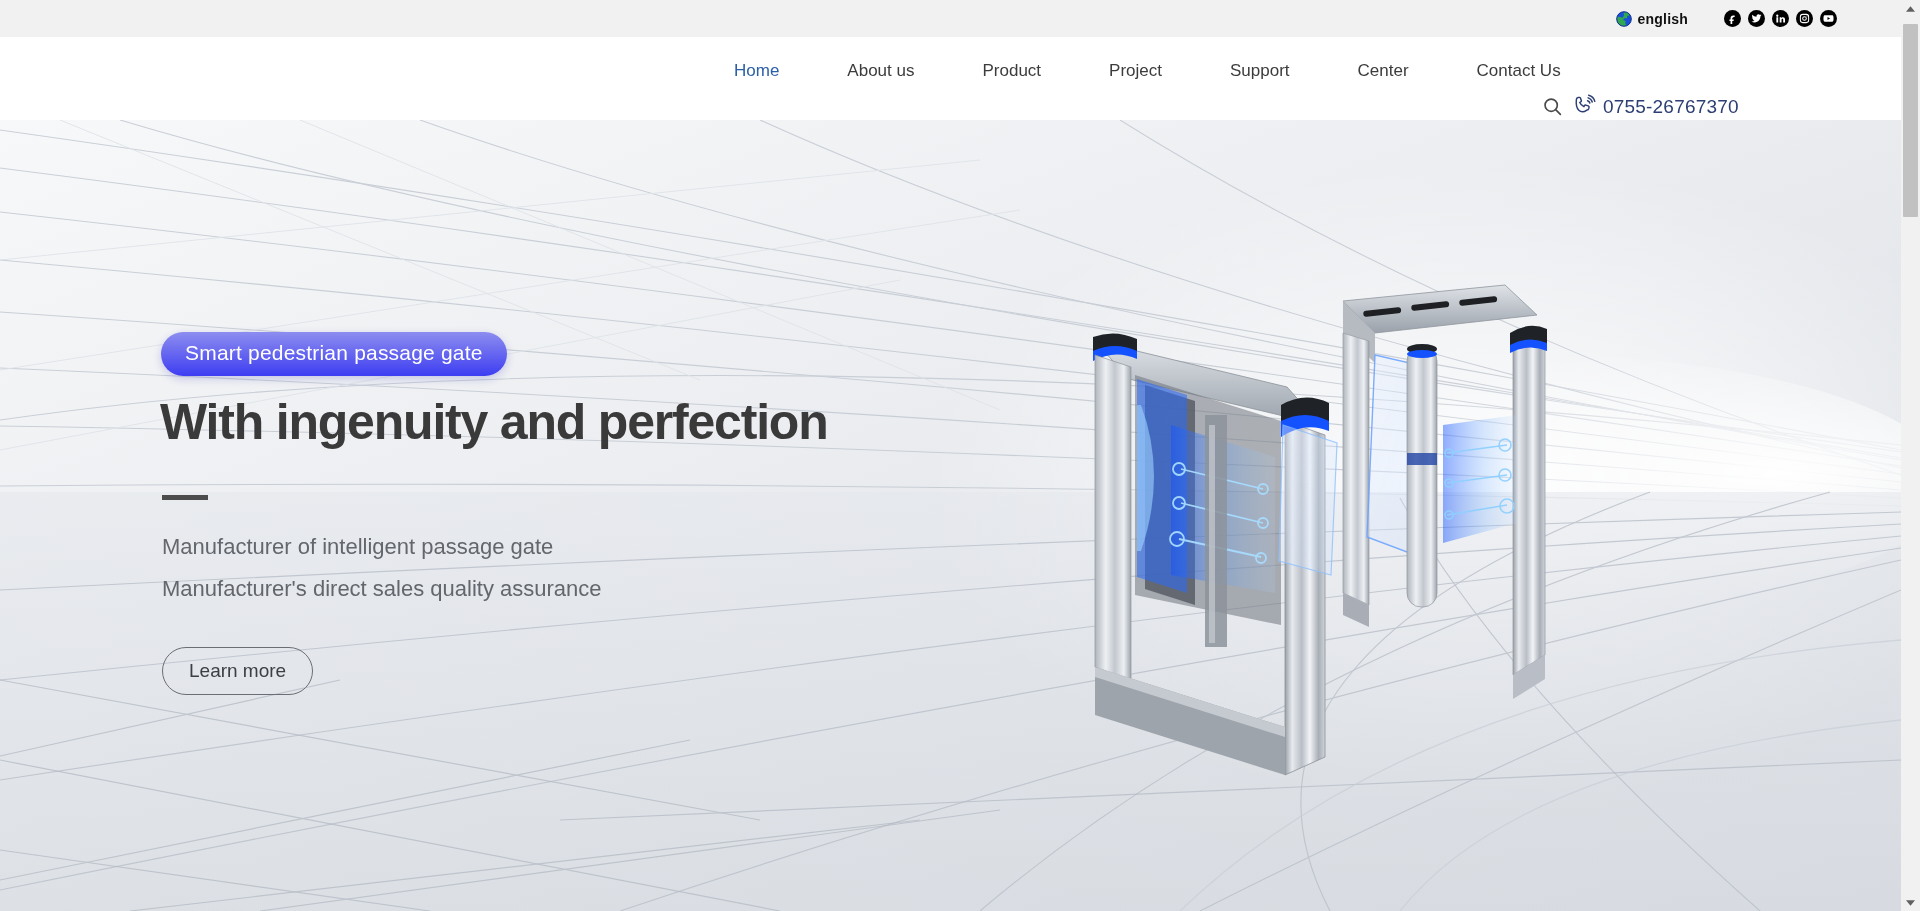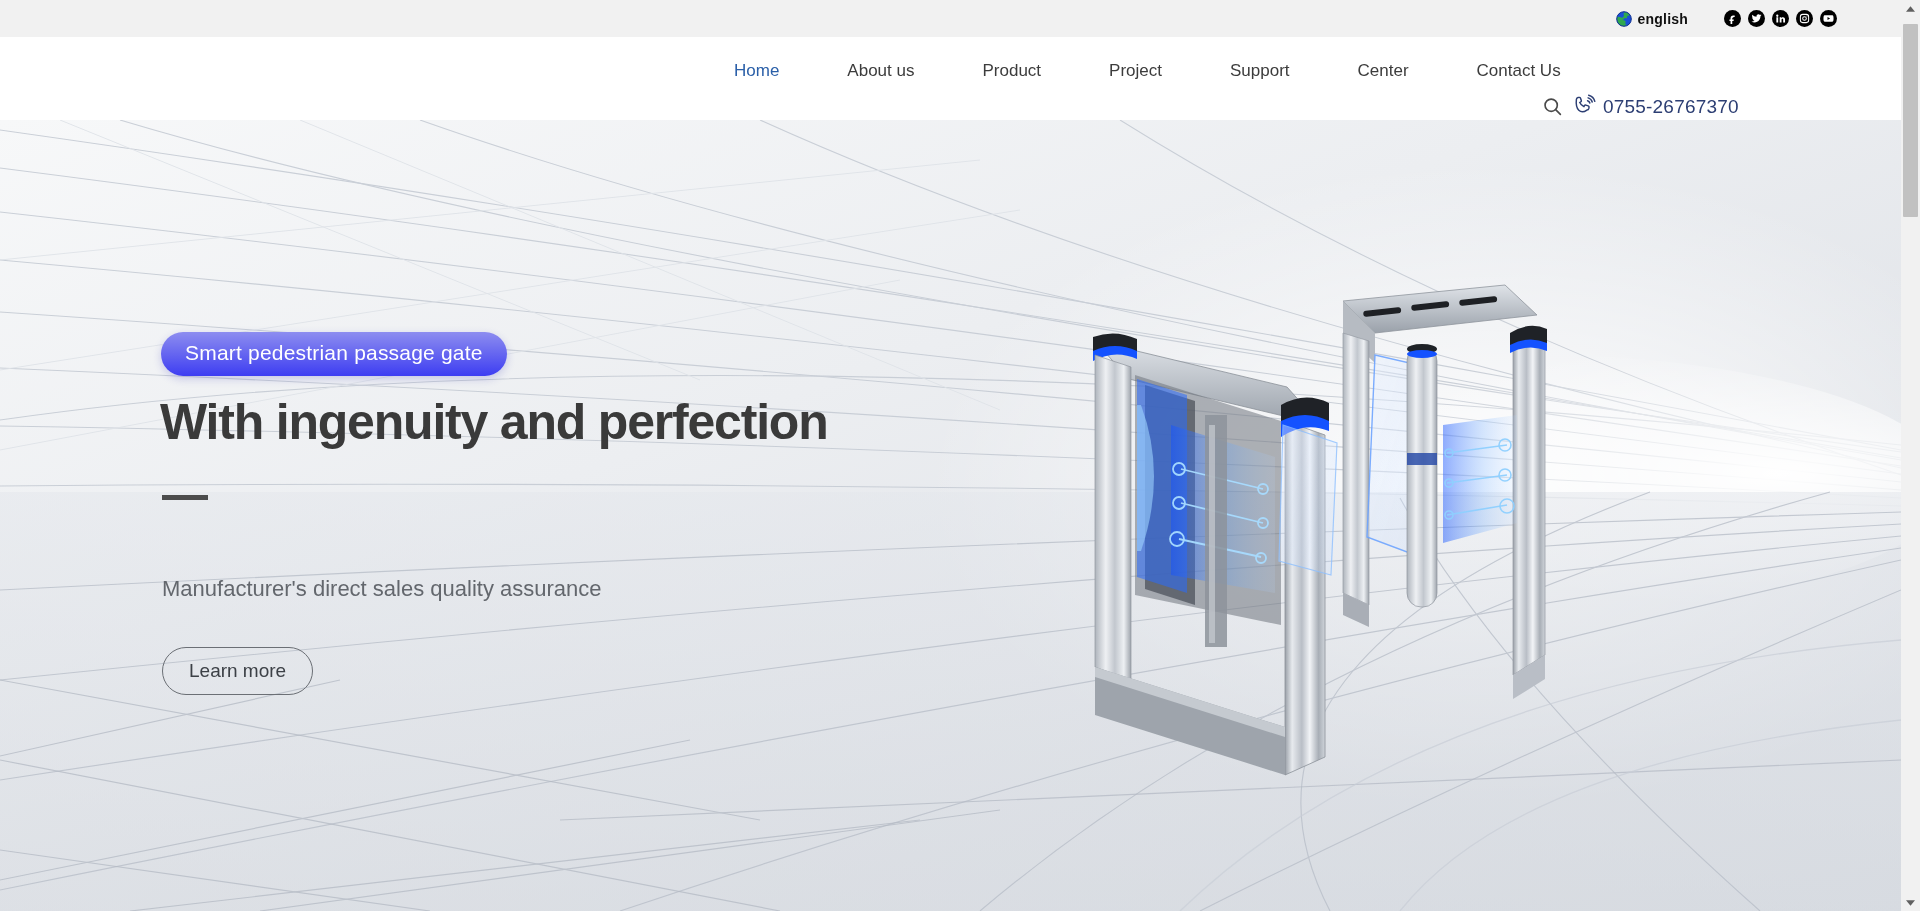--- a/index.html
+++ b/index.html
@@ -362,20 +362,21 @@
           <path d="M20 392 L210 452 L210 462 L20 402 Z" fill="#c5cad0"></path>
 
           <path d="M208 150 L262 168 L256 300 L204 286 Z" fill="url(#glass)" stroke="#8fc0ff" stroke-width="1.2" opacity=".8"></path>
         </svg>
       </div>
 
       <div class="hero-inner">
         <div class="badge">Smart pedestrian passage gate</div>
         <h1 class="hero-title">With ingenuity and perfection</h1>
         <div class="rule"></div>
+        <div class="sub1">Manufacturer of intelligent passage gate</div>
         <div class="sub2">Manufacturer's direct sales quality assurance</div>
         <button class="cta">Learn more</button>
       </div>
 
     </section>
   </div>
 
   <div class="scrollbar">
     <span class="sb-arrow up">
       <svg width="9" height="6" viewBox="0 0 10 6">

